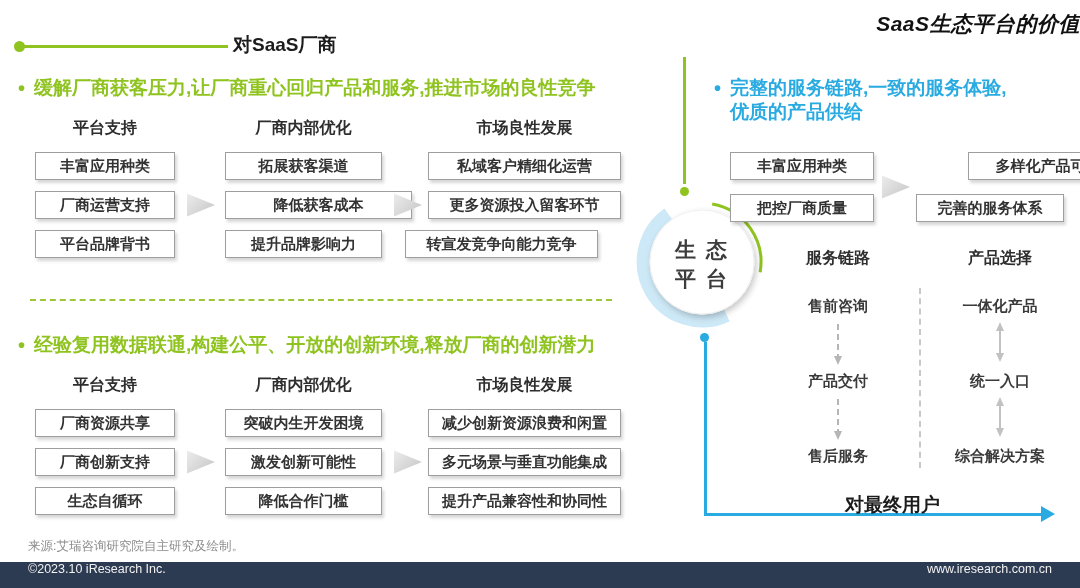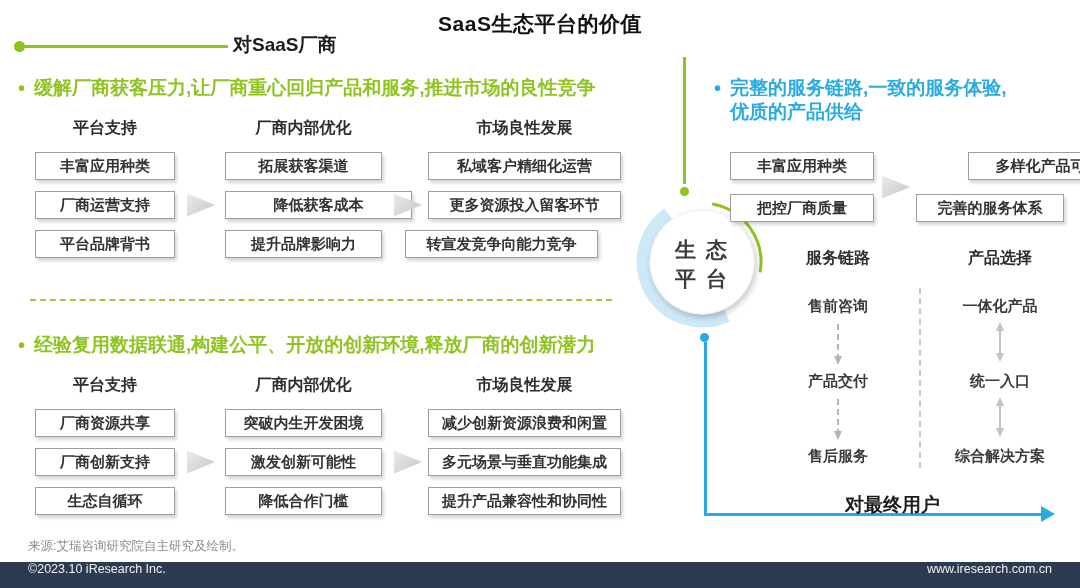--- a/index.html
+++ b/index.html
@@ -1,20 +1,20 @@
 <!DOCTYPE html>
 <html><head>
 <meta charset="utf-8">
 <style>
   * { margin:0; padding:0; box-sizing:border-box; }
   html,body { background:#fff; }
   .canvas { position:relative; width:1080px; height:588px; background:#fff; overflow:hidden;
             font-family:"Liberation Sans","DejaVu Sans",sans-serif; color:#333; }
-  .title { position:absolute; top:10px; left:0; width:100%; text-align:center;
-           font-size:21px; font-weight:bold; color:#111; letter-spacing:0.5px; }
+  .title { position:absolute; top:10px; left:0; width:100%; text-align:right;
+           font-size:21px; font-weight:bold; color:#111; letter-spacing:0.5px;font-style:italic; }
   .section-label { position:absolute; font-size:19px; font-weight:bold; color:#1c1c1c; white-space:nowrap; }
   .dot { position:absolute; border-radius:50%; }
   .dot.green { background:#8fc31f; }
   .dot.blue  { background:#29abe2; }
   .d11 { width:11px; height:11px; }
   .d9  { width:9px;  height:9px; }
   .hline { position:absolute; height:3px; }
   .vline { position:absolute; width:3px; }
   .hline.green,.vline.green { background:#8fc31f; }
   .hline.blue,.vline.blue   { background:#29abe2; }
@@ -42,22 +42,22 @@
   .flow-both::after  { content:""; position:absolute; left:-3px; bottom:-9px;
                        border:4px solid transparent; border-top:9px solid #c2c2c2; }
   .arrow-right-blue { position:absolute; width:0; height:0;
                       border-top:8px solid transparent; border-bottom:8px solid transparent;
                       border-left:14px solid #29abe2; }
   .circle-wrap { position:absolute; }
   .circle-text { position:absolute; display:flex; flex-direction:column; align-items:center; justify-content:center;
                  font-size:21px; font-weight:bold; color:#3c3c3c; line-height:29px; letter-spacing:2px; }
   .source-note { position:absolute; font-size:12.5px; color:#8c8c8c; }
   .footer { position:absolute; left:0; bottom:0; width:100%; height:26px; background:#2c3a52;
-            color:#f2f2f2; font-size:12.5px; display:flex; align-items:flex-end;
-            justify-content:space-between; padding:12px 28px; }
+            color:#f2f2f2; font-size:12.5px; display:flex; align-items:flex-start;
+            justify-content:space-between; padding:0 28px; }
 </style>
 </head>
 <body>
 
 <div class="canvas">
 
   <div class="title">SaaS生态平台的价值</div>
 
   <span class="dot green d11" style="left:14px;top:41px"></span>
   <div class="hline green" style="left:24px;top:45px;width:204px"></div>

